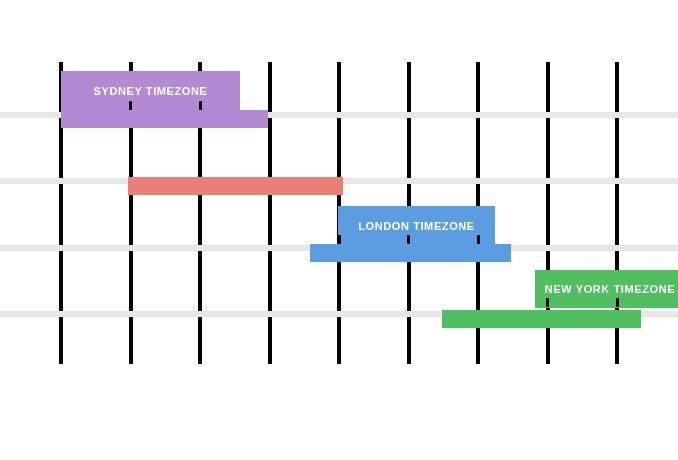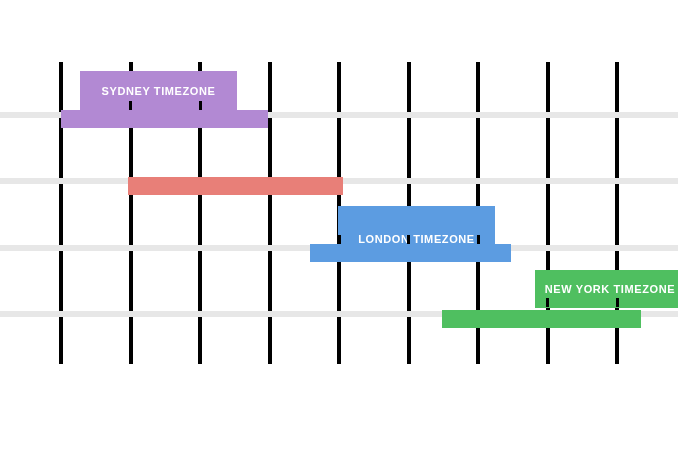--- a/index.html
+++ b/index.html
@@ -57,30 +57,30 @@
     <div class="vline" style="left: 337px; top: 62px; width: 4px; height: 302px; background: rgb(0, 0, 0);"></div>
     <div class="vline" style="left: 406.5px; top: 62px; width: 4px; height: 302px; background: rgb(0, 0, 0);"></div>
     <div class="vline" style="left: 476px; top: 62px; width: 4px; height: 302px; background: rgb(0, 0, 0);"></div>
     <div class="vline" style="left: 545.5px; top: 62px; width: 4px; height: 302px; background: rgb(0, 0, 0);"></div>
     <div class="vline" style="left: 615px; top: 62px; width: 4px; height: 302px; background: rgb(0, 0, 0);"></div>
     <div class="rowband" style="top: 112px; height: 6px; background: rgb(231, 231, 231);"></div>
     <div class="rowband" style="top: 178px; height: 6px; background: rgb(231, 231, 231);"></div>
     <div class="rowband" style="top: 245px; height: 6px; background: rgb(231, 231, 231);"></div>
     <div class="rowband" style="top: 311px; height: 6px; background: rgb(231, 231, 231);"></div>
     <div class="bar-strip" style="left: 61px; top: 110px; width: 207px; height: 18px; background: rgb(178, 137, 211);"></div>
-    <div class="bar-block" style="left: 61px; top: 71px; width: 157px; height: 40px; background: rgb(178, 137, 211); margin-left: 19px;">
+    <div class="bar-block" style="left: 61px; top: 71px; width: 179px; height: 40px; background: rgb(178, 137, 211);">
       <span class="bar-label">SYDNEY TIMEZONE</span>
     </div>
     <div class="grid-tick" style="left: 129px; top: 101px; width: 3px; height: 9px;"></div>
     <div class="grid-tick" style="left: 198.5px; top: 101px; width: 3px; height: 9px;"></div>
     <div class="bar-strip" style="left: 128px; top: 177px; width: 215px; height: 18px; background: rgb(232, 127, 120);"></div>
     <div class="grid-tick" style="left: 268px; top: 168px; width: 3px; height: 9px;"></div>
     <div class="grid-tick" style="left: 337.5px; top: 168px; width: 3px; height: 9px;"></div>
     <div class="bar-strip" style="left: 310px; top: 244px; width: 201px; height: 18px; background: rgb(92, 156, 225);"></div>
-    <div class="bar-block" style="left: 338px; top: 206px; width: 157px; height: 39px; background: rgb(92, 156, 225); align-items: flex-end;">
+    <div class="bar-block" style="left: 338px; top: 206px; width: 157px; height: 39px; background: rgb(92, 156, 225);">
       <span class="bar-label">LONDON TIMEZONE</span>
     </div>
     <div class="grid-tick" style="left: 337.5px; top: 235px; width: 3px; height: 9px;"></div>
     <div class="grid-tick" style="left: 407px; top: 235px; width: 3px; height: 9px;"></div>
     <div class="grid-tick" style="left: 476.5px; top: 235px; width: 3px; height: 9px;"></div>
     <div class="bar-strip" style="left: 442px; top: 310px; width: 199px; height: 18px; background: rgb(79, 191, 96);"></div>
     <div class="bar-block" style="left: 491px; top: 270px; width: 150px; height: 38px; background: rgb(79, 191, 96); margin-left: 44px;">
       <span class="bar-label">NEW YORK TIMEZONE</span>
     </div>
     <div class="grid-tick" style="left: 546px; top: 298px; width: 3px; height: 9px;"></div>

